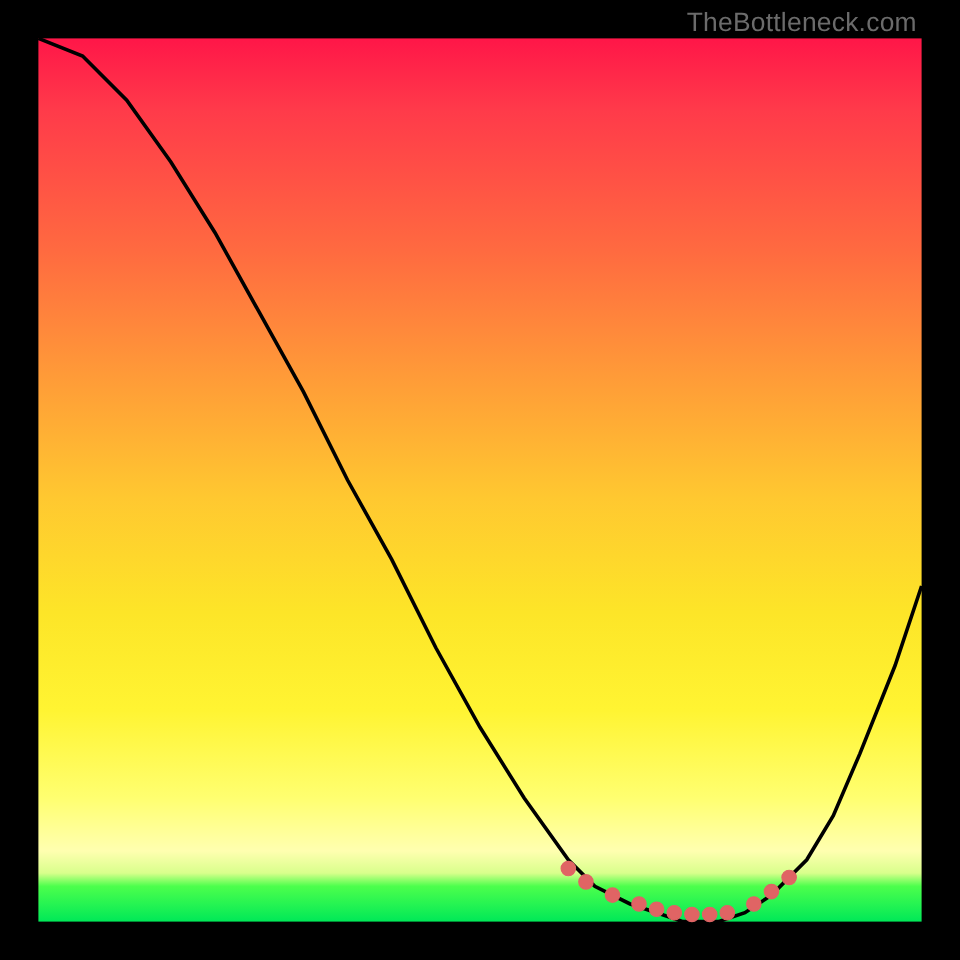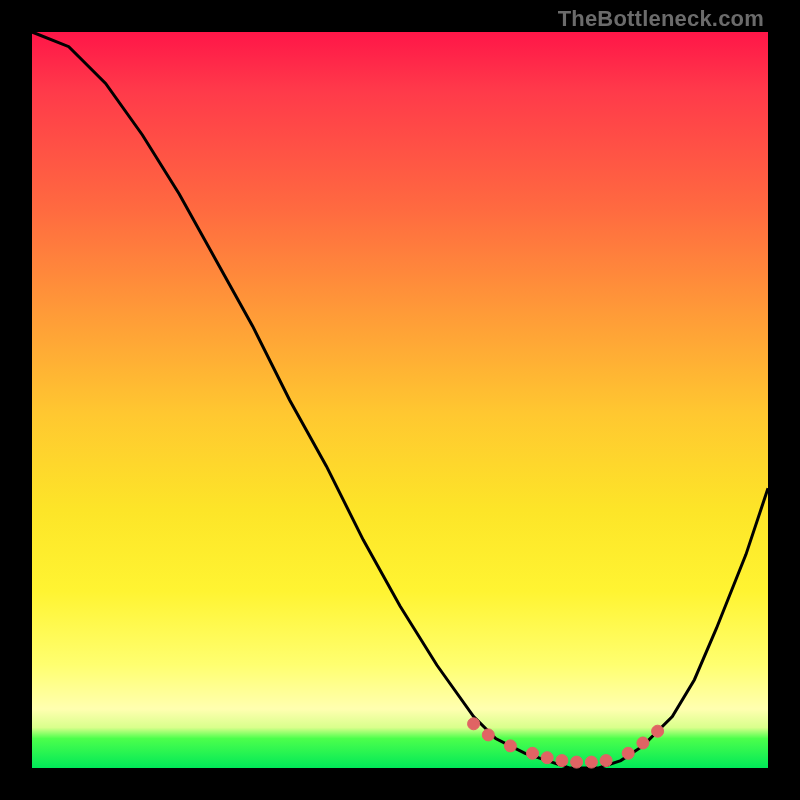--- a/index.html
+++ b/index.html
@@ -42,21 +42,21 @@
       #00e858 100%
     );
   }
   .watermark {
     position: absolute;
     top: 6px;
     right: 36px;
     color: #6b6b6b;
     font-size: 22px;
     letter-spacing: 0.2px;
-    font-weight: 700;
+    font-weight: 400;
   }
   svg.curve {
     position: absolute;
     left: 0;
     top: 0;
     width: 736px;
     height: 736px;
     overflow: visible;
   }
   .dot {

